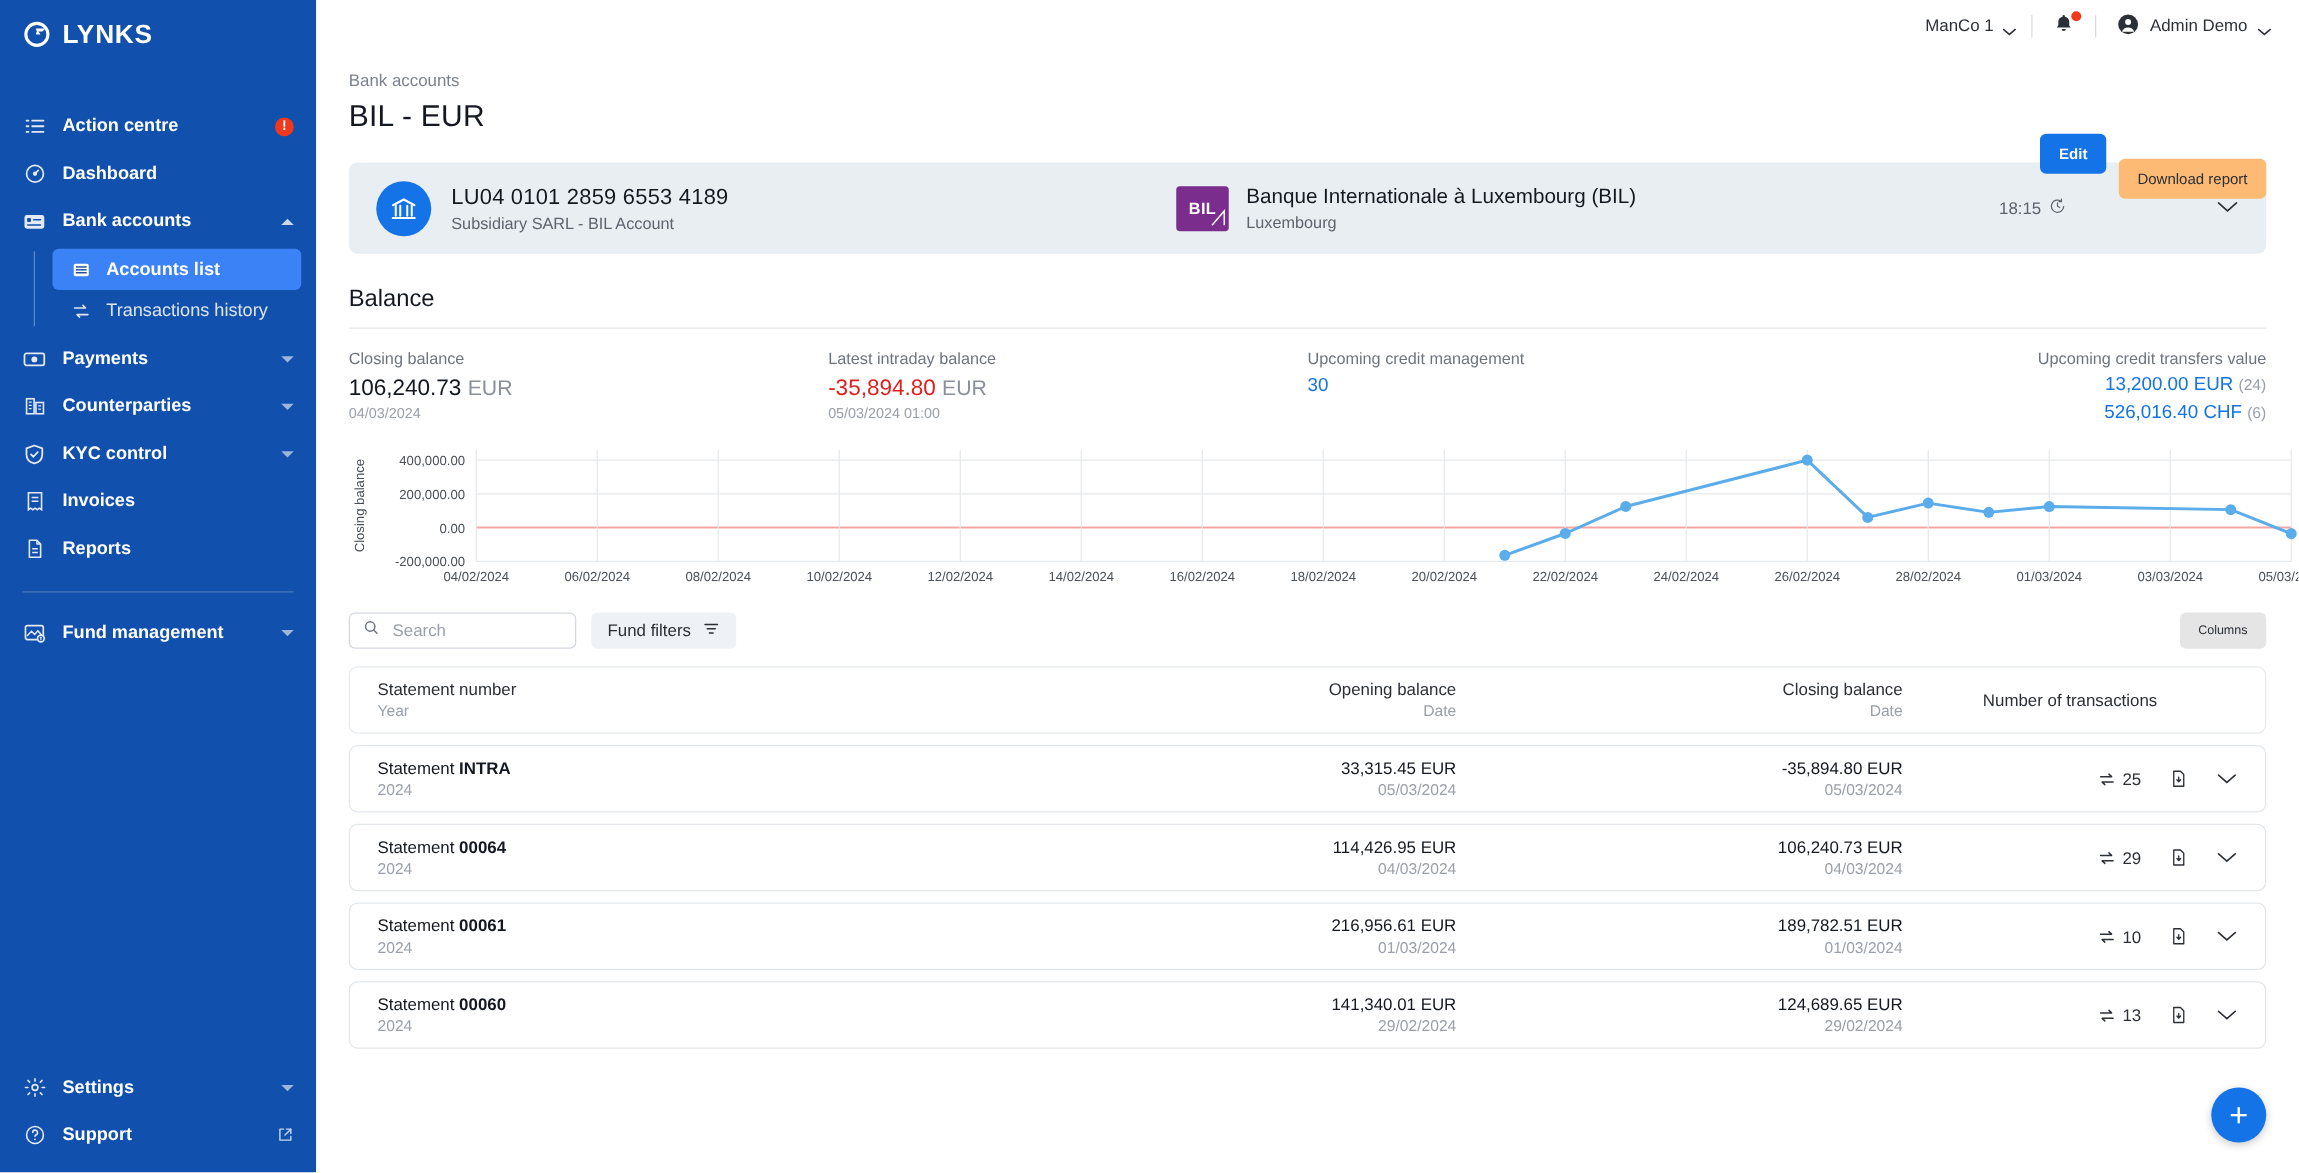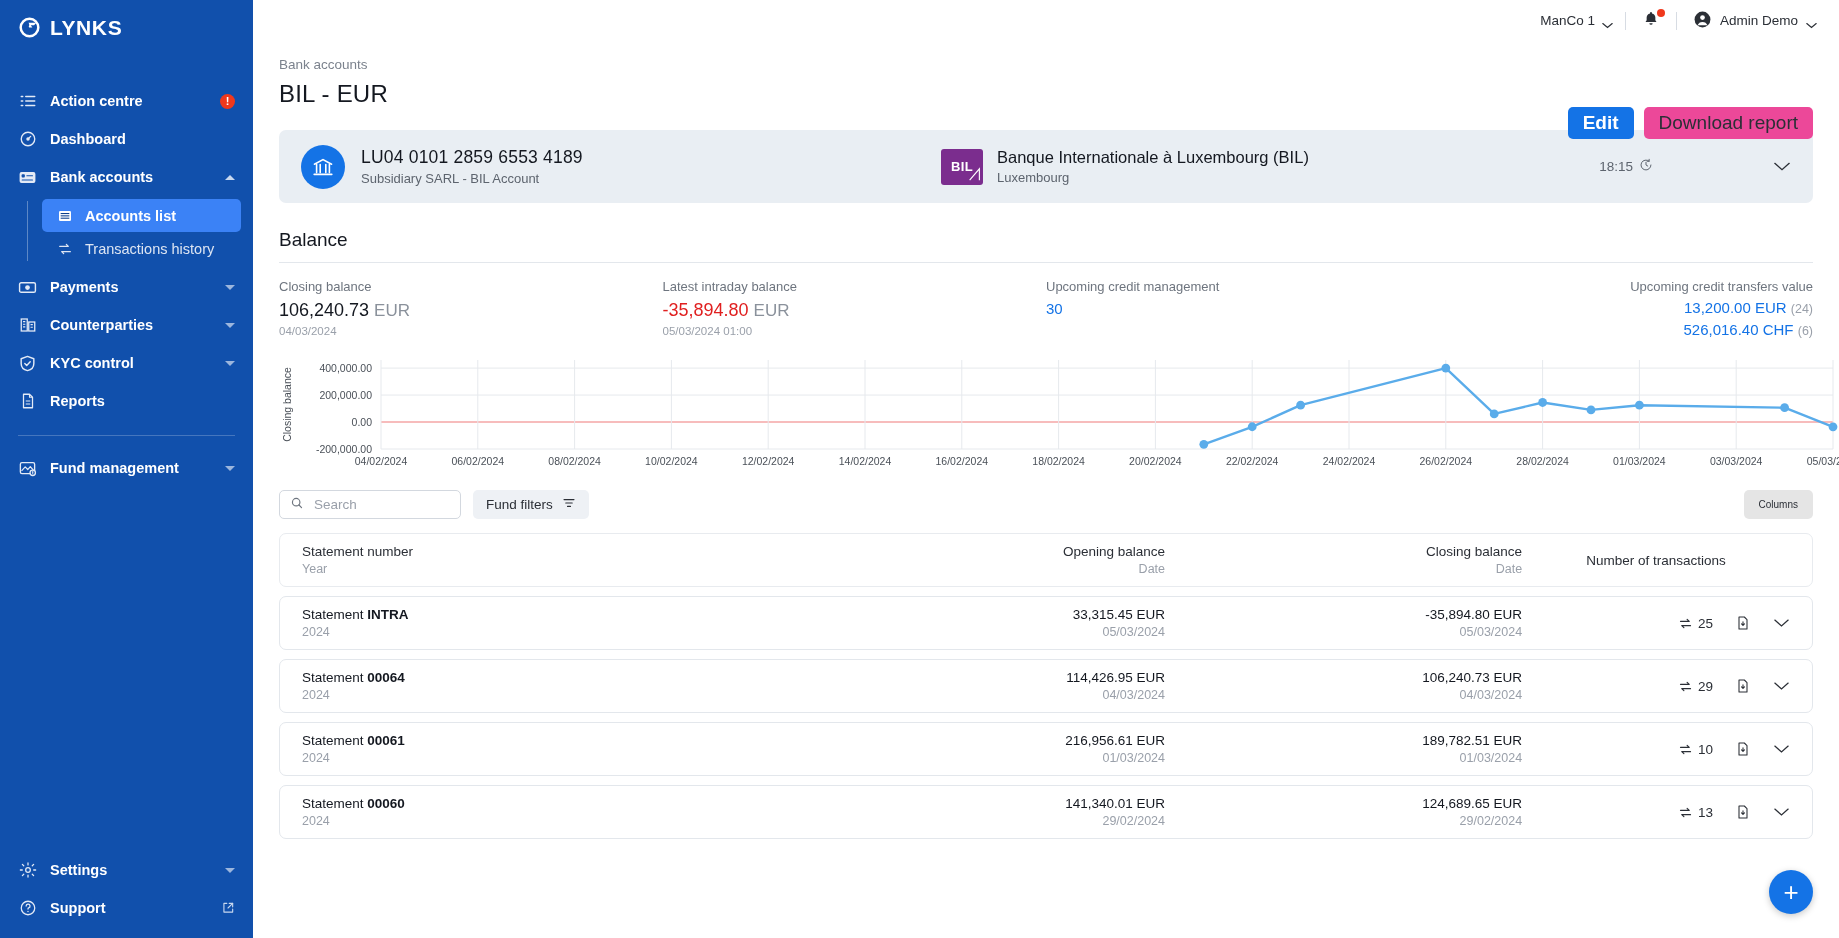--- a/index.html
+++ b/index.html
@@ -79,27 +79,27 @@
   .bell-wrap { position: relative; padding: 0 16px; cursor:pointer; display:flex; align-items:center;}
   .bell-dot { position:absolute; top:-1px; right:11px; width:8px;height:8px;border-radius:50%;background:#f0381c; }
   .user { display:flex; align-items:center; gap:8px; cursor:pointer; padding-left:16px;}
   .chev-sm { width: 11px; height: 7px; }
 
   .page-head { padding: 16px 26px 0 26px; position: relative; }
   .crumb { font-size: 13.5px; color: #7b828d; }
   .ptitle { font-size: 24px; color: #141820; margin-top: 8px; font-weight: normal; letter-spacing:.2px;}
   .head-actions { position: absolute; right: 26px; top: 66px; display:flex; gap:10px; }
   .btn {
-    height: 30px; border-radius: 5px; font-size: 19px;
+    height: 30px; border-radius: 5px; font-size: 12px;
     display:flex;align-items:center;justify-content:center;
     padding: 16px 15px; cursor: pointer; border: none;
     font-family: "Liberation Sans", sans-serif;
   }
   .btn-primary { background:#1473e6; color:#fff; font-weight:bold; }
-  .btn-ghost { background:#ec4899; color:#2b2f36; }
+  .btn-ghost { background:#fdba74; color:#2b2f36;margin-top:20px; }
 
   
   .acct-card {
     margin: 22px 26px 0 26px; height: 73px;
     background: #e9eef3; border-radius: 7px;
     display:flex; align-items:center; padding: 0 22px; gap: 0;
   }
   .acct-left { display:flex; align-items:center; gap: 16px; width: 640px;}
   .bank-circle {
     width: 44px; height: 44px; border-radius: 50%; background: #1473e6;
@@ -293,20 +293,29 @@
         <span class="ic">
           <svg viewBox="0 0 24 24" width="19" height="19" fill="none" stroke="#e3eaf6" stroke-width="1.8" stroke-linecap="round" stroke-linejoin="round">
             <path d="M12 3l8 3v6c0 5-3.5 8-8 9-4.5-1-8-4-8-9V6z"></path>
               <path d="M8.6 12l2.4 2.4 4.4-4.6"></path>
           </svg>
         </span>
         <span class="lbl">KYC control</span>
         <span class="caret down"></span>
       </div>
 
+      <div class="nav-item bold">
+        <span class="ic">
+          <svg viewBox="0 0 24 24" width="18" height="18" fill="none" stroke="#e3eaf6" stroke-width="1.7">
+            <path d="M5 3h14v18l-2.3-1.6L14.4 21l-2.4-1.6L9.6 21l-2.3-1.6L5 21z"></path>
+            <path d="M8.4 8h7.2M8.4 12h7.2" stroke-width="1.4"></path>
+          </svg>
+        </span>
+        <span class="lbl">Invoices</span>
+      </div>
 
       <div class="nav-item bold">
         <span class="ic">
           <svg viewBox="0 0 24 24" width="18" height="18" fill="none" stroke="#e3eaf6" stroke-width="1.7" stroke-linejoin="round">
             <path d="M6 3h8l4 4v14H6z"></path>
               <path d="M14 3v4h4" stroke-width="1.5"></path>
             <path d="M9 12h6M9 16h6" stroke-width="1.4"></path>
           </svg>
         </span>
         <span class="lbl">Reports</span>

